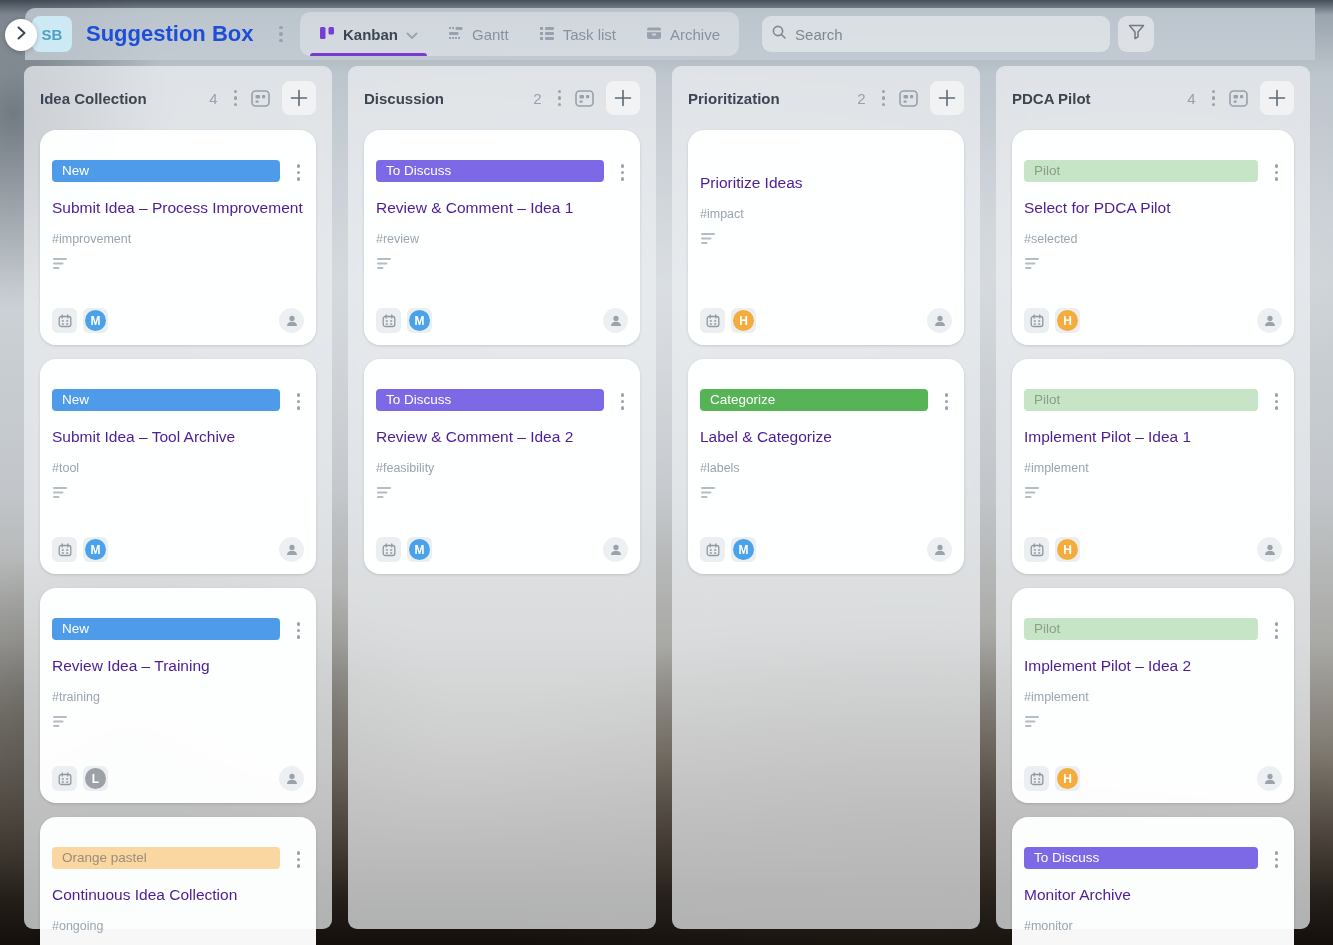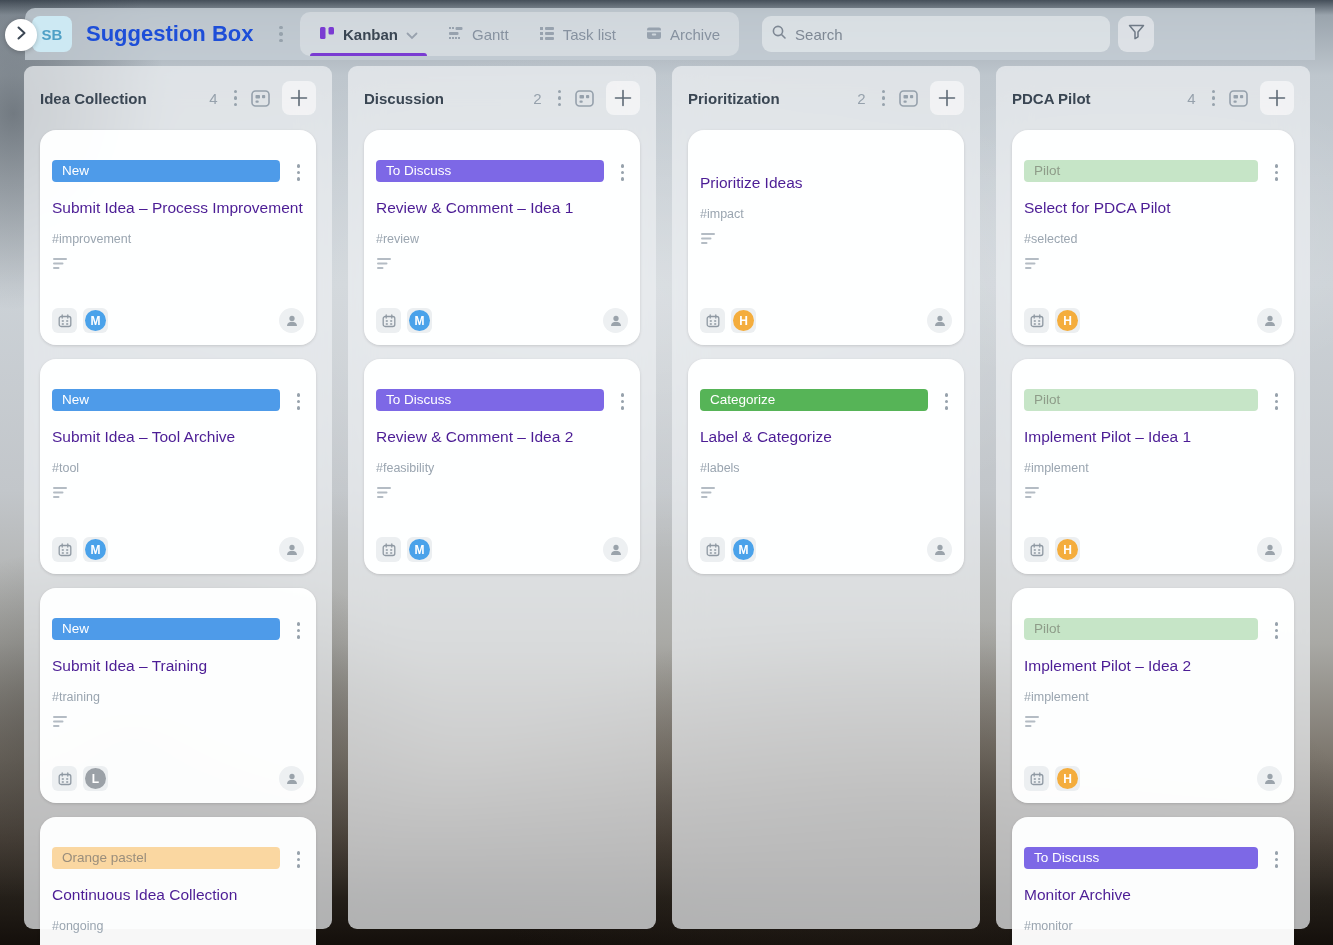--- a/index.html
+++ b/index.html
@@ -325,21 +325,21 @@
 
   <div class="card">
     <div class="label-row">
       <span class="pill" style="background: rgb(78, 155, 233); color: rgb(255, 255, 255);">New</span>
       <span class="kebab">
               <i></i>
               <i></i>
               <i></i>
             </span>
     </div>
-    <div class="card-title">Submit Idea – Training</div>
+    <div class="card-title">Review Idea – Training</div>
     <div class="card-tag">#training</div>
     <div class="desc-icon">
       <svg width="16" height="14" viewBox="0 0 16 14" fill="#b4bcc4">
               <rect x="1" y="1" width="14" height="2" rx="1"></rect>
               <rect x="1" y="5.5" width="10.5" height="2" rx="1"></rect>
               <rect x="1" y="10" width="6.5" height="2" rx="1"></rect>
             </svg>
     </div>
     <div class="card-footer">
       <span class="chip">

